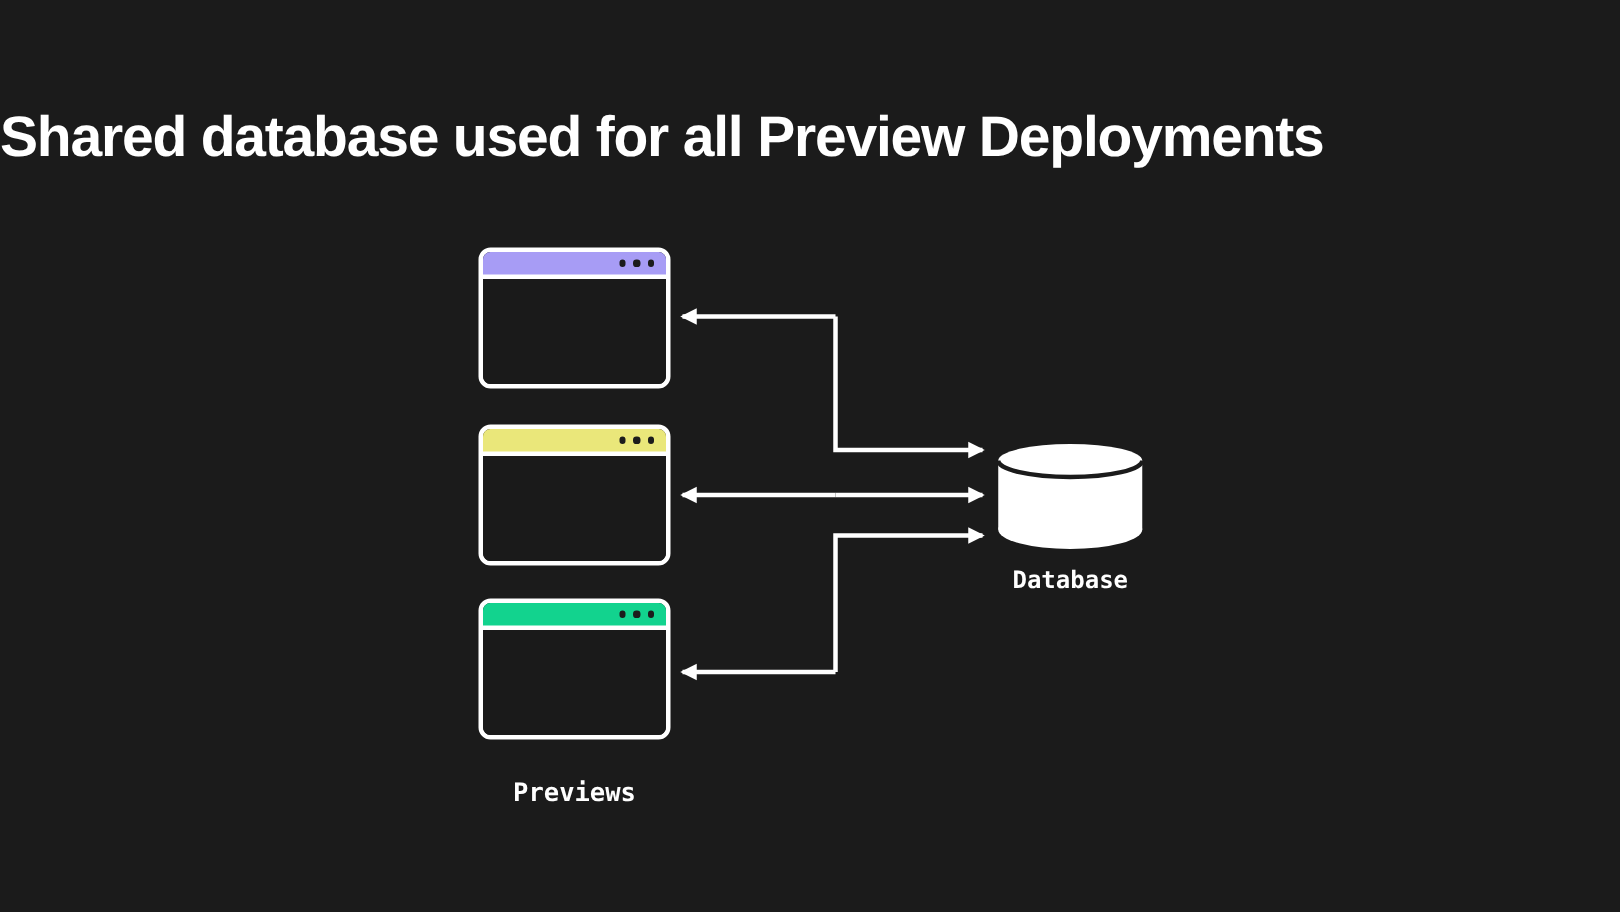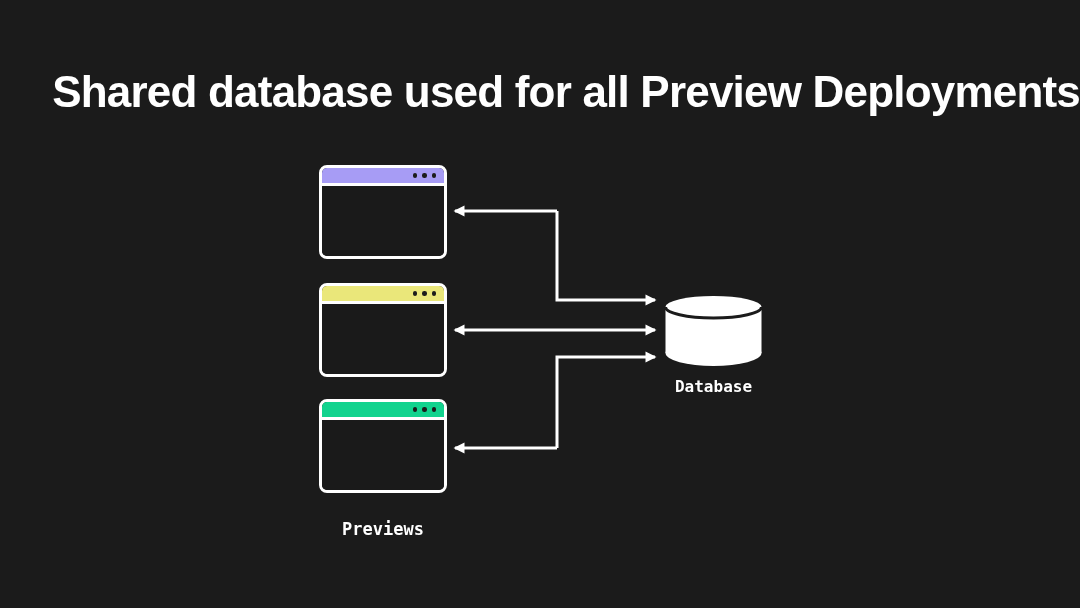--- a/index.html
+++ b/index.html
@@ -7,23 +7,23 @@
     width: 1080px; height: 608px; overflow: hidden;
     font-family: "Liberation Sans", sans-serif;
     position: relative;
   }
   .stage {
     position: absolute; inset: 0;
     background: #1b1b1b;
   }
   .page-title {
     position: absolute; top: 72px; left: 0; width: 1080px;
-    text-align: right;
+    text-align: left;
     color: #ffffff;
-    font-size: 44px; font-weight: bold; letter-spacing: -0.8px;
+    font-size: 38px; font-weight: bold; letter-spacing: -0.8px;
     line-height: 40px;
     font-family: "Liberation Sans", sans-serif;
   }
   .browser-window {
     position: absolute; left: 319px; width: 128px; height: 94px;
     box-sizing: border-box;
     border: 3px solid #ffffff;
     border-radius: 8px;
     background: #1a1a1a;
     overflow: hidden;

